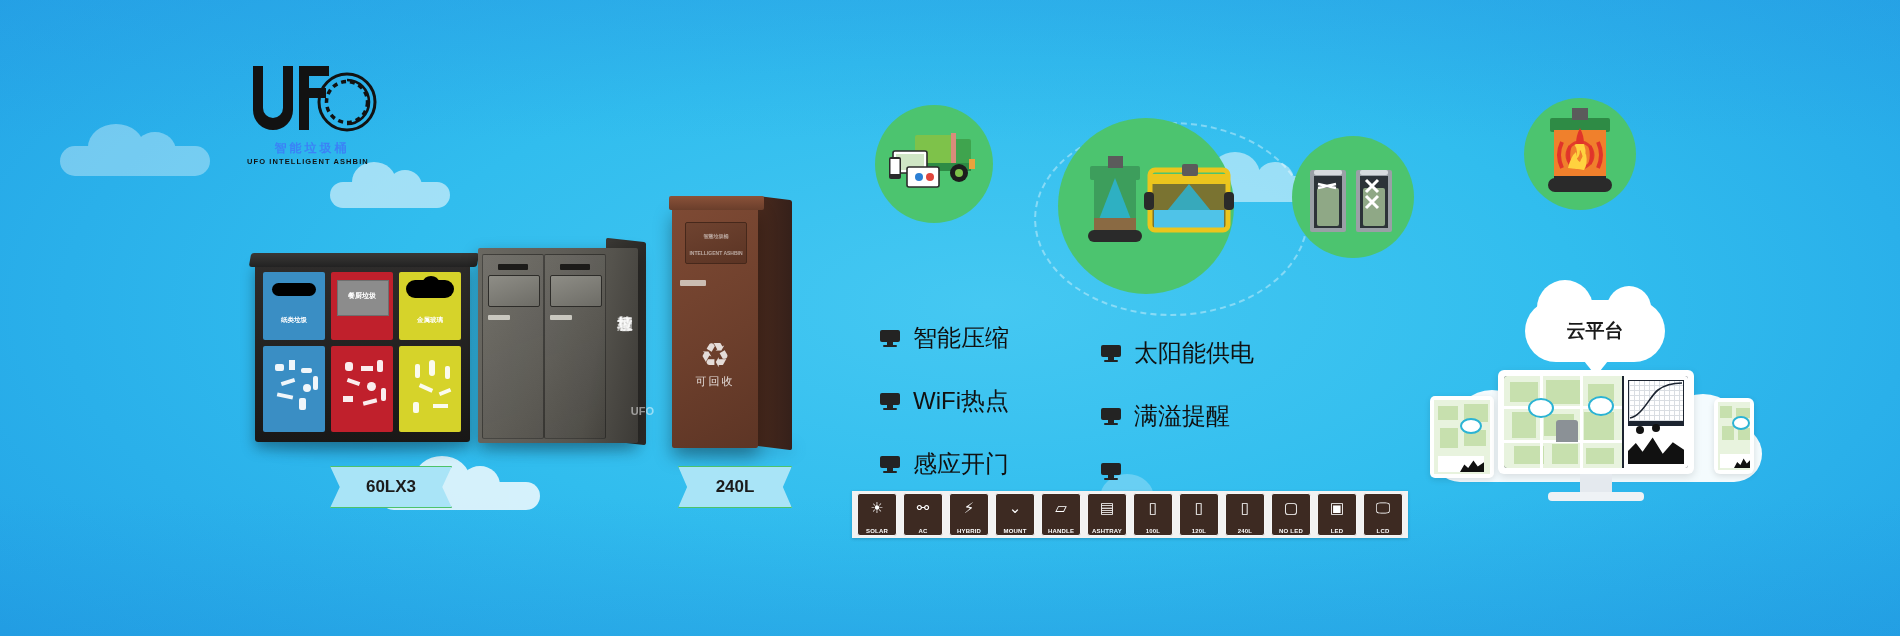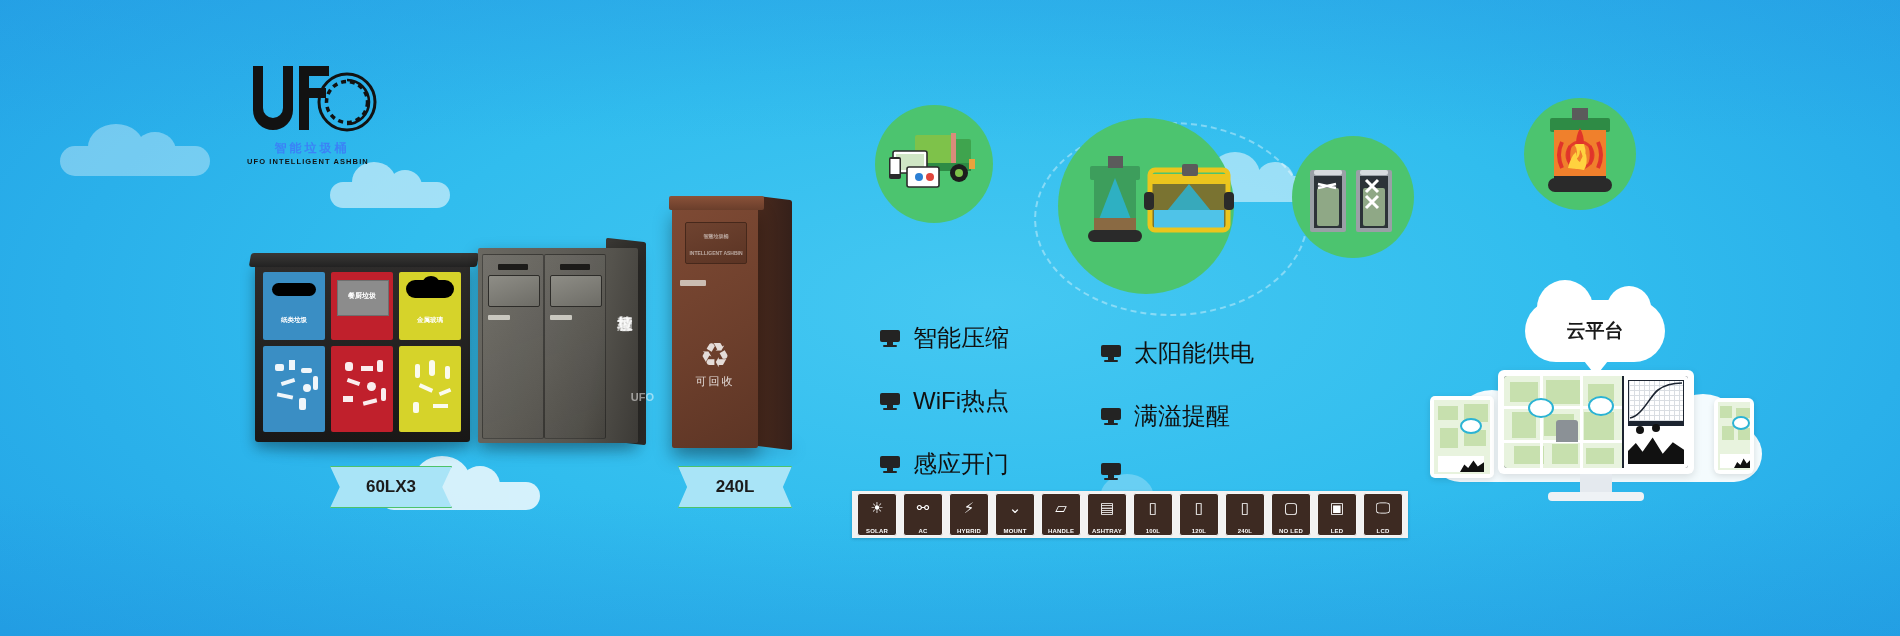--- a/index.html
+++ b/index.html
@@ -231,21 +231,21 @@
       <div class="led" style="left:15px;"></div>
       <div class="screen" style="left:5px;"></div>
       <div class="handle" style="left:5px;"></div>
     </div>
     <div class="door" style="left:66px;">
       <div class="led" style="left:15px;"></div>
       <div class="screen" style="left:5px;"></div>
       <div class="handle" style="left:5px;"></div>
     </div>
     <div class="vtext" style="writing-mode:vertical-rl;right:4px;top:56px;width:auto;height:auto;">智慧垃圾桶</div>
-    <div class="ufo" style="right:-16px;bottom:40px;margin-left:34px;">UFO</div>
+    <div class="ufo" style="right:-16px;bottom:26px;margin-left:34px;">UFO</div>
   </div>
 
   <div class="shadow" style="left:676px;top:442px;width:120px;height:14px;"></div>
   <div class="bin bin240">
     <div class="sidep"></div>
     <div class="front"></div>
     <div class="cap2"></div>
     <div class="panel">
       <b>智慧垃圾桶</b>
       <b>INTELLIGENT ASHBIN</b>

